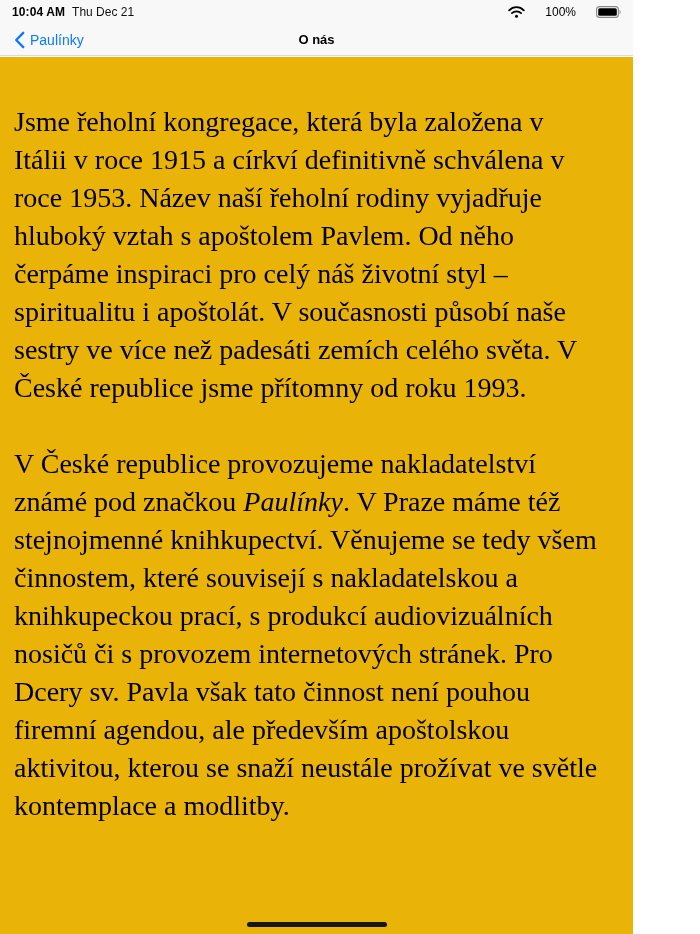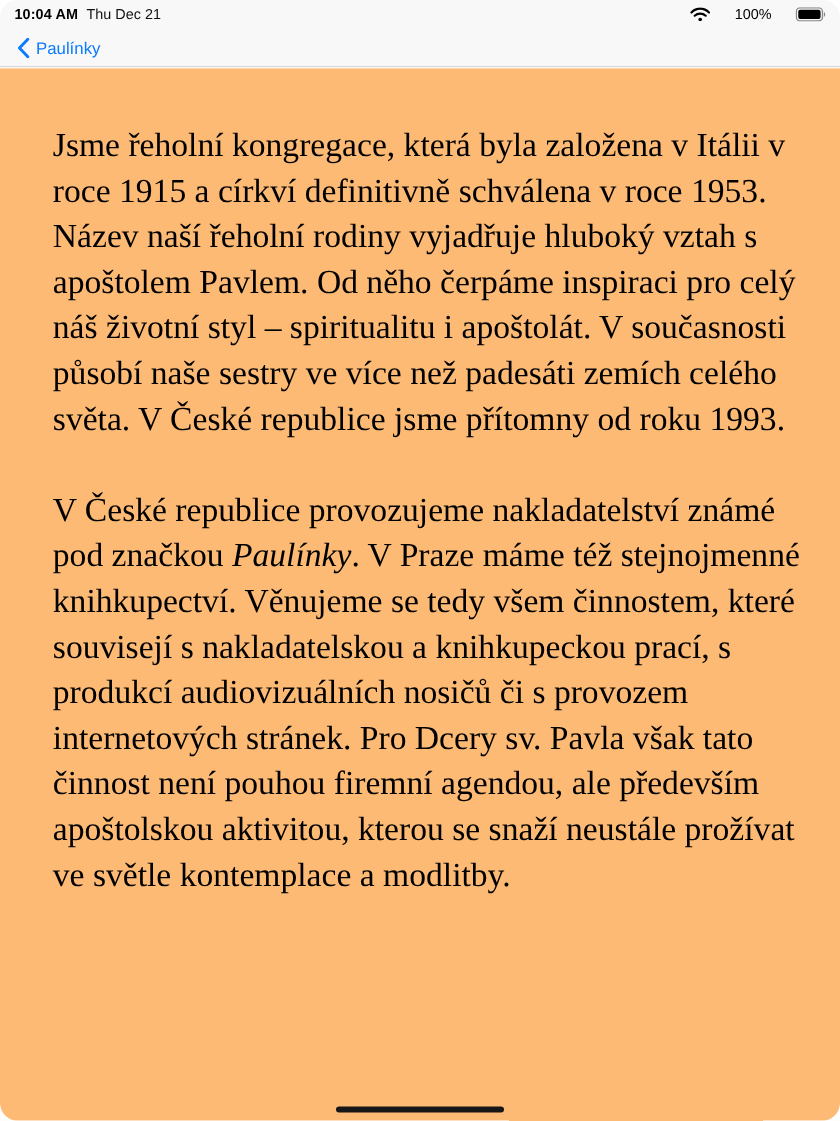--- a/index.html
+++ b/index.html
@@ -1,25 +1,24 @@
 <!DOCTYPE html>
 <html><head>
 <meta charset="utf-8">
 <style>
   * { margin: 0; padding: 0; box-sizing: border-box; }
   html, body { width: 700px; background: #fff; }
   body { font-family: "Liberation Sans", sans-serif; }
 
   .screen {
     position: relative;
-    width: 700px;
+    width: 633px;
     height: 934px;
     background: #ffffff;
     overflow: hidden;
-    border-radius: 15px;
   }
 
   
   .status-bar {
     position: absolute;
     top: 0; left: 0; right: 0;
     height: 24px;
     background: #f8f8f8;
     display: flex;
     align-items: center;
@@ -61,22 +60,22 @@
     text-align: center;
     font-size: 13px;
     font-weight: 700;
     color: #000;
   }
 
   
   .content {
     position: absolute;
     top: 57px; left: 0; right: 0; bottom: 0;
-    background: #fdba74;
-    padding: 46px 30px 0 44px;
+    background: #eab308;
+    padding: 46px 30px 0 14px;
     font-family: "Liberation Serif", "DejaVu Serif", serif;
     font-size: 28px;
     line-height: 38px;
     color: #000;
     overflow: hidden;
   }
   .content p { margin: 0 0 38px 0; }
   .content em { font-style: italic; }
 
   
@@ -123,20 +122,21 @@
 
   <div class="nav-bar">
     <div class="back-button">
       <span>
         <svg class="icon-svg" width="11" height="18" viewBox="0 0 11 18">
           <path d="M9.2 1.8 L2.2 9 L9.2 16.2" stroke="#0a7aff" stroke-width="2.4" fill="none" stroke-linecap="round" stroke-linejoin="round"></path>
         </svg>
       </span>
       <span>Paulínky</span>
     </div>
+    <div class="nav-title">O nás</div>
   </div>
 
   <div class="content">
     <p><span>Jsme řeholní kongregace, která byla založena v Itálii v roce 1915 a církví definitivně schválena v roce 1953. Název naší řeholní rodiny vyjadřuje hluboký vztah s apoštolem Pavlem. Od něho čerpáme inspiraci pro celý náš životní styl – spiritualitu i apoštolát. V současnosti působí naše sestry ve více než padesáti zemích celého světa. V České republice jsme přítomny od roku 1993.</span></p>
     <p><span>V České republice provozujeme nakladatelství známé pod značkou </span><em>Paulínky</em><span>. V Praze máme též stejnojmenné knihkupectví. Věnujeme se tedy všem činnostem, které souvisejí s nakladatelskou a knihkupeckou prací, s produkcí audiovizuálních nosičů či s provozem internetových stránek. Pro Dcery sv. Pavla však tato činnost není pouhou firemní agendou, ale především apoštolskou aktivitou, kterou se snaží neustále prožívat ve světle kontemplace a modlitby.</span></p>
   </div>
 
   <div class="home-indicator"></div>
 
 </div>

